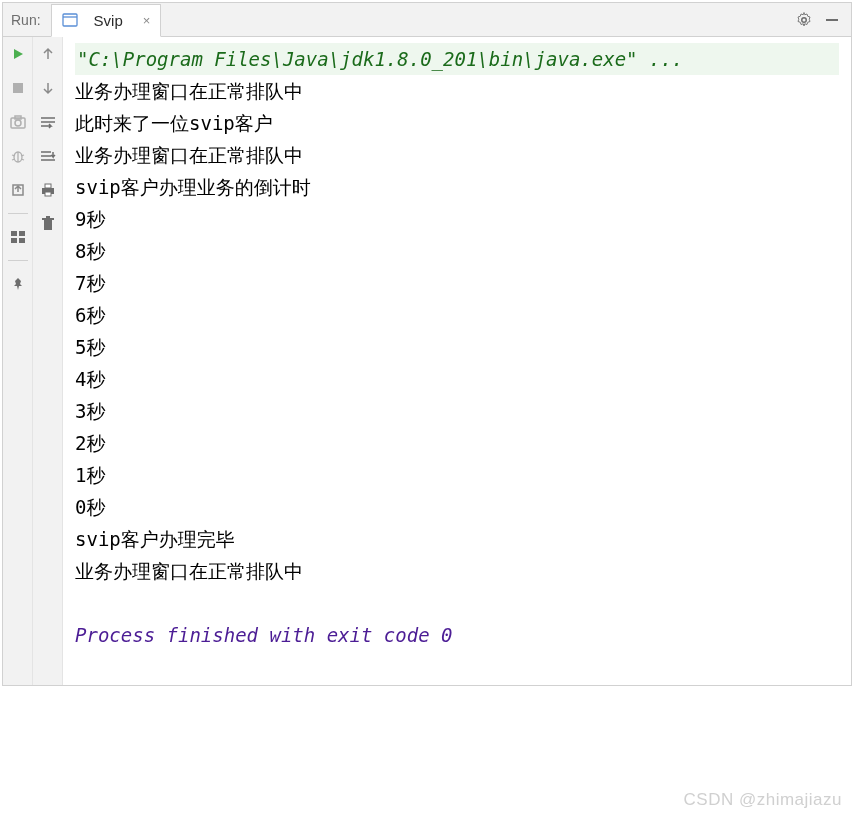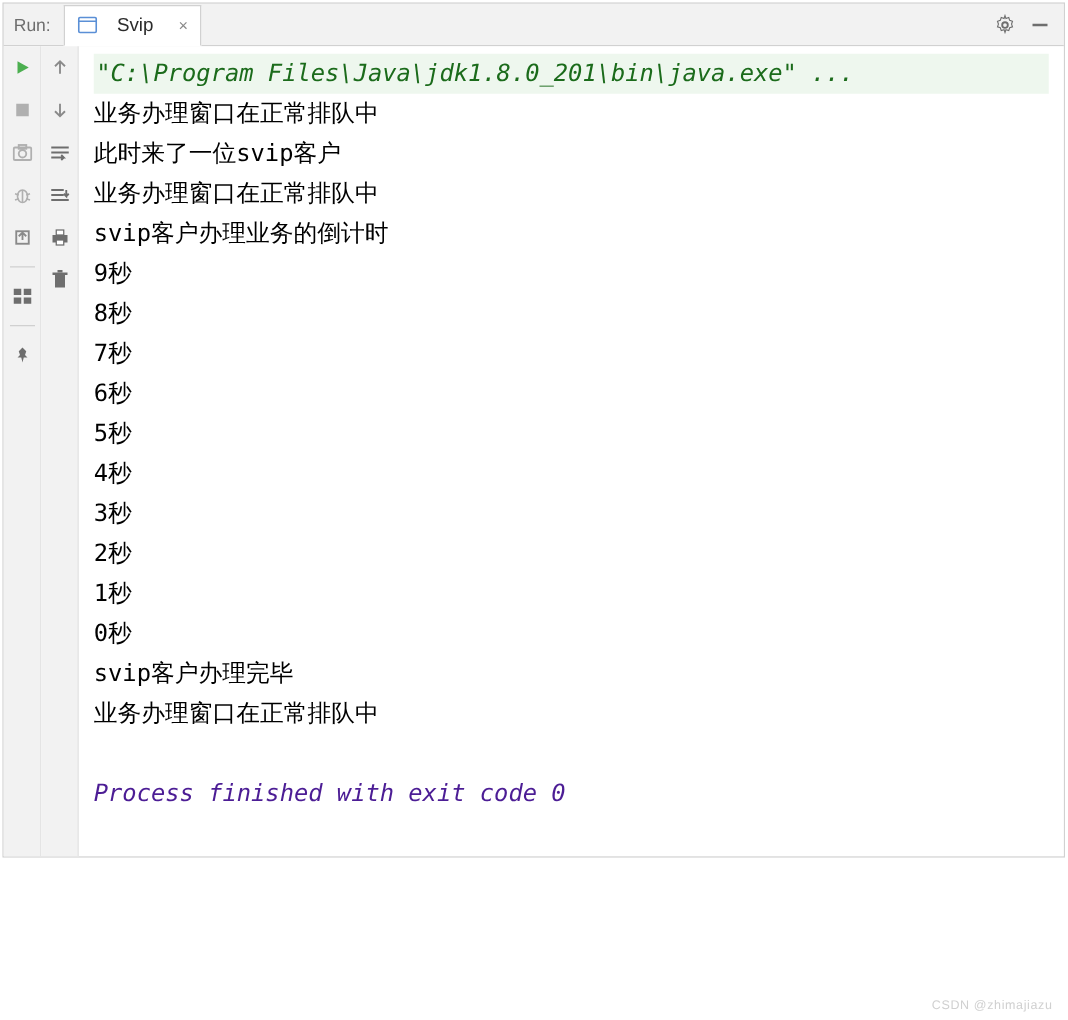--- a/index.html
+++ b/index.html
@@ -98,21 +98,21 @@
     padding: 0 2px;
     white-space: nowrap;
   }
   .exit-line { color: #4c1d95; font-style: italic; }
   .blank-line { height: 32px; }
   .watermark {
     position: absolute;
     right: 12px;
     bottom: 6px;
     color: #d0d0d0;
-    font-size: 10px;
+    font-size: 17px;
     font-family: Arial, sans-serif;
     letter-spacing: 0.5px;
   }
   svg { display: block; }
 </style>
 </head>
 <body>
 
 <div class="run-panel">
   <div class="header">

